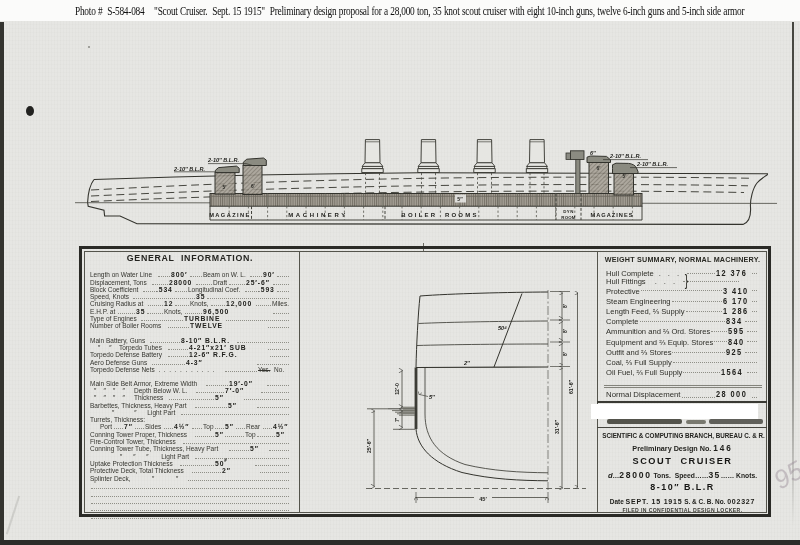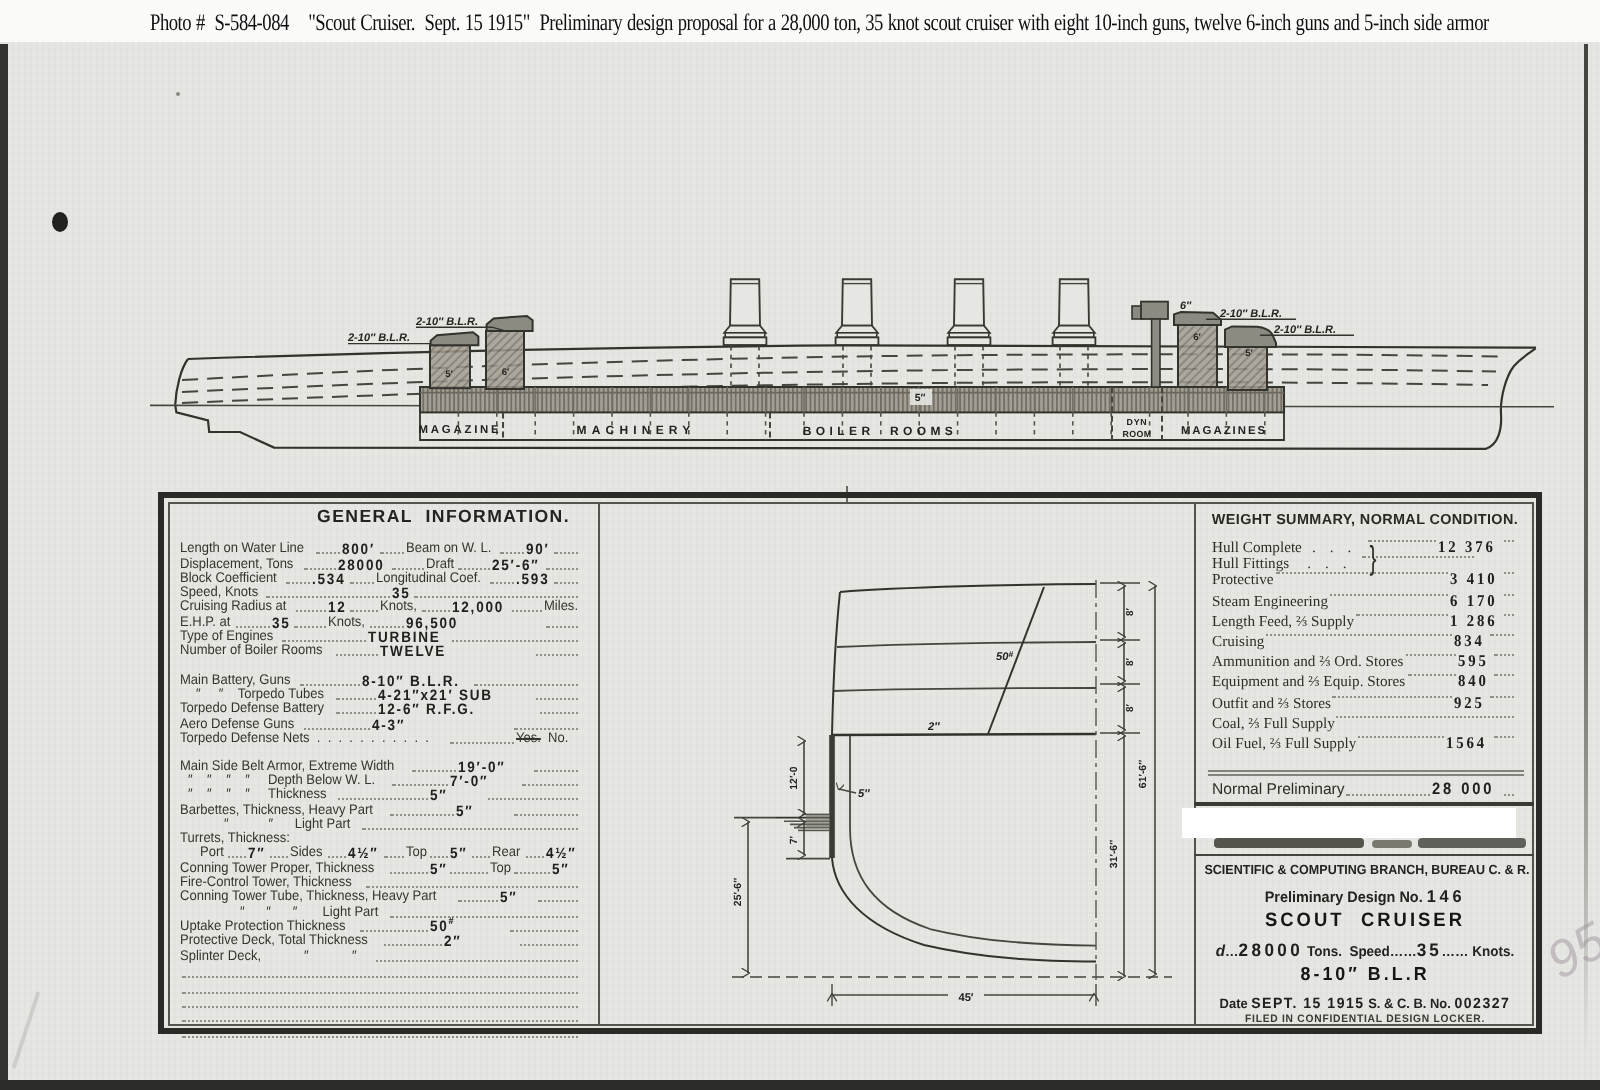--- a/index.html
+++ b/index.html
@@ -7,21 +7,21 @@
 .abs{position:absolute;}
 .cap{font-family:"Liberation Serif",serif;font-size:11.8px;color:#101010;white-space:nowrap;letter-spacing:-0.3px;word-spacing:0.4px;transform:scaleX(.79);transform-origin:left top;}
 
 #gi{position:absolute;left:90px;top:271px;width:200px;color:#35352f;}
 #gi .r{display:flex;align-items:flex-end;height:7.3px;font-size:7px;line-height:7px;white-space:nowrap;}
 #gi .r span{transform:scale(.93,1);transform-origin:left bottom;}
 .l{flex:1 0 2px;border-bottom:1px dotted #8f8f87;margin:0 1px 1px 1px;}
 .hw{font-size:7.5px;letter-spacing:1px;color:#20201c;font-weight:bold;transform:scale(.9,1);transform-origin:left bottom;}
 
 #wt{position:absolute;left:606px;top:270px;width:152px;color:#2e2e28;}
-#wt .r{display:flex;align-items:flex-start;height:10.2px;font-size:7.6px;line-height:7.8px;white-space:nowrap;font-family:Liberation Serif, serif;}
+#wt .r{display:flex;align-items:center;height:10.2px;font-size:7.6px;line-height:7.8px;white-space:nowrap;}
 #wt .hw{font-size:8.2px;letter-spacing:1.6px;}
 .tb{position:absolute;left:598px;width:169px;text-align:center;color:#23231f;white-space:nowrap;transform:scaleX(.95);transform-origin:center;}
 </style></head><body>
 <div id="page">
 
 <div class="abs" style="left:0;top:0;width:800px;height:21px;background:#fbfbfa;"></div>
 
 <div class="abs cap" style="left:75px;top:4px;">Photo #&nbsp; S-584-084&nbsp;&nbsp;&nbsp;&nbsp;"Scout Cruiser.&nbsp; Sept. 15 1915"&nbsp;&nbsp;Preliminary design proposal for a 28,000 ton, 35 knot scout cruiser with eight 10-inch guns, twelve 6-inch guns and 5-inch side armor</div>
 
 <div class="abs" style="left:0;top:22px;width:4px;height:523px;background:#33332f;"></div>
@@ -39,21 +39,21 @@
 <div class="abs" style="left:423px;top:243px;width:1px;height:8px;background:#6a6a62;"></div>
 
 <div class="abs" style="left:79px;top:246px;width:692px;height:271px;border:3px solid #2a2a26;box-sizing:border-box;"></div>
 
 <div class="abs" style="left:84px;top:250.5px;width:682.5px;height:262px;border:1px solid #54544c;box-sizing:border-box;"></div>
 
 <div class="abs" style="left:298.5px;top:250.5px;width:1px;height:262px;background:#54544c;"></div>
 
 <div class="abs" style="left:597px;top:250.5px;width:1px;height:262px;background:#54544c;"></div>
 
-<div class="abs" style="left:95px;top:253px;width:190px;text-align:right;font-size:8.8px;letter-spacing:0.7px;color:#23231f;font-weight:bold;">GENERAL&nbsp; INFORMATION.</div>
+<div class="abs" style="left:95px;top:253px;width:190px;text-align:center;font-size:8.8px;letter-spacing:0.7px;color:#23231f;font-weight:bold;">GENERAL&nbsp; INFORMATION.</div>
 
 <div id="gi">
 <div class="r">
         <span>Length on Water Line</span>
         <i class="l"></i>
         <b class="hw">800′</b>
         <i class="l"></i>
         <span>Beam on W. L.</span>
         <i class="l"></i>
         <b class="hw">90′</b>
@@ -270,21 +270,21 @@
         <i class="l"></i>
       </div>
 <div class="r">
         <i class="l"></i>
       </div>
 <div class="r">
         <i class="l"></i>
       </div>
 </div>
 
-<div class="abs" style="left:598px;top:255px;width:169px;text-align:center;font-size:7.2px;letter-spacing:0.2px;color:#2a2a24;font-weight:bold;white-space:nowrap;">WEIGHT SUMMARY, NORMAL CONDITION.</div>
+<div class="abs" style="left:598px;top:255px;width:169px;text-align:center;font-size:7.2px;letter-spacing:0.2px;color:#2a2a24;font-weight:bold;white-space:nowrap;">WEIGHT SUMMARY, NORMAL MACHINERY.</div>
 
 <div id="wt">
 <div class="r" style="height:8.2px">
         <span>Hull Complete</span>
         <i style="width:5px"></i>
         <span style="letter-spacing:7px">...</span>
         <i class="l"></i>
         <b class="hw">12 376</b>
         <i class="l" style="flex:0 0 5px"></i>
       </div>
@@ -306,21 +306,21 @@
         <b class="hw">6 170</b>
         <i class="l" style="flex:0 0 5px"></i>
       </div>
 <div class="r">
         <span>Length Feed, ⅔ Supply</span>
         <i class="l"></i>
         <b class="hw">1 286</b>
         <i class="l" style="flex:0 0 5px"></i>
       </div>
 <div class="r">
-        <span>Cruising</span>
+        <span>Complete</span>
         <i class="l"></i>
         <b class="hw">834</b>
         <i class="l" style="flex:0 0 12px"></i>
       </div>
 <div class="r">
         <span>Ammunition and ⅔ Ord. Stores</span>
         <i class="l"></i>
         <b class="hw">595</b>
         <i class="l" style="flex:0 0 10px"></i>
       </div>
@@ -347,21 +347,21 @@
         <i class="l" style="flex:0 0 10px"></i>
       </div>
 </div>
 
 <div class="abs" style="left:684px;top:271px;font-size:15px;color:#2e2e28;transform:scale(.7,1.1);">}</div>
 
 <div class="abs" style="left:604px;top:384.5px;width:158px;height:3px;border-top:1px solid #84847c;border-bottom:1px solid #84847c;box-sizing:border-box;"></div>
 
 <div class="abs" style="left:606px;top:389px;width:152px;">
       <div class="r" style="display:flex;align-items:flex-end;height:10px;font-size:7.8px;line-height:8px;color:#2e2e28;white-space:nowrap;">
-        <span>Normal Preliminary</span>
+        <span>Normal Displacement</span>
         <i class="l"></i>
         <b class="hw" style="font-size:8.2px;letter-spacing:1.6px;">28 000</b>
         <i class="l" style="flex:0 0 5px"></i>
       </div>
     </div>
 
 <div class="abs" style="left:597px;top:401px;width:170px;height:2px;background:#3a3a34;"></div>
 
 <div class="abs" style="left:591px;top:404px;width:167px;height:15px;background:#ffffff;"></div>
 

